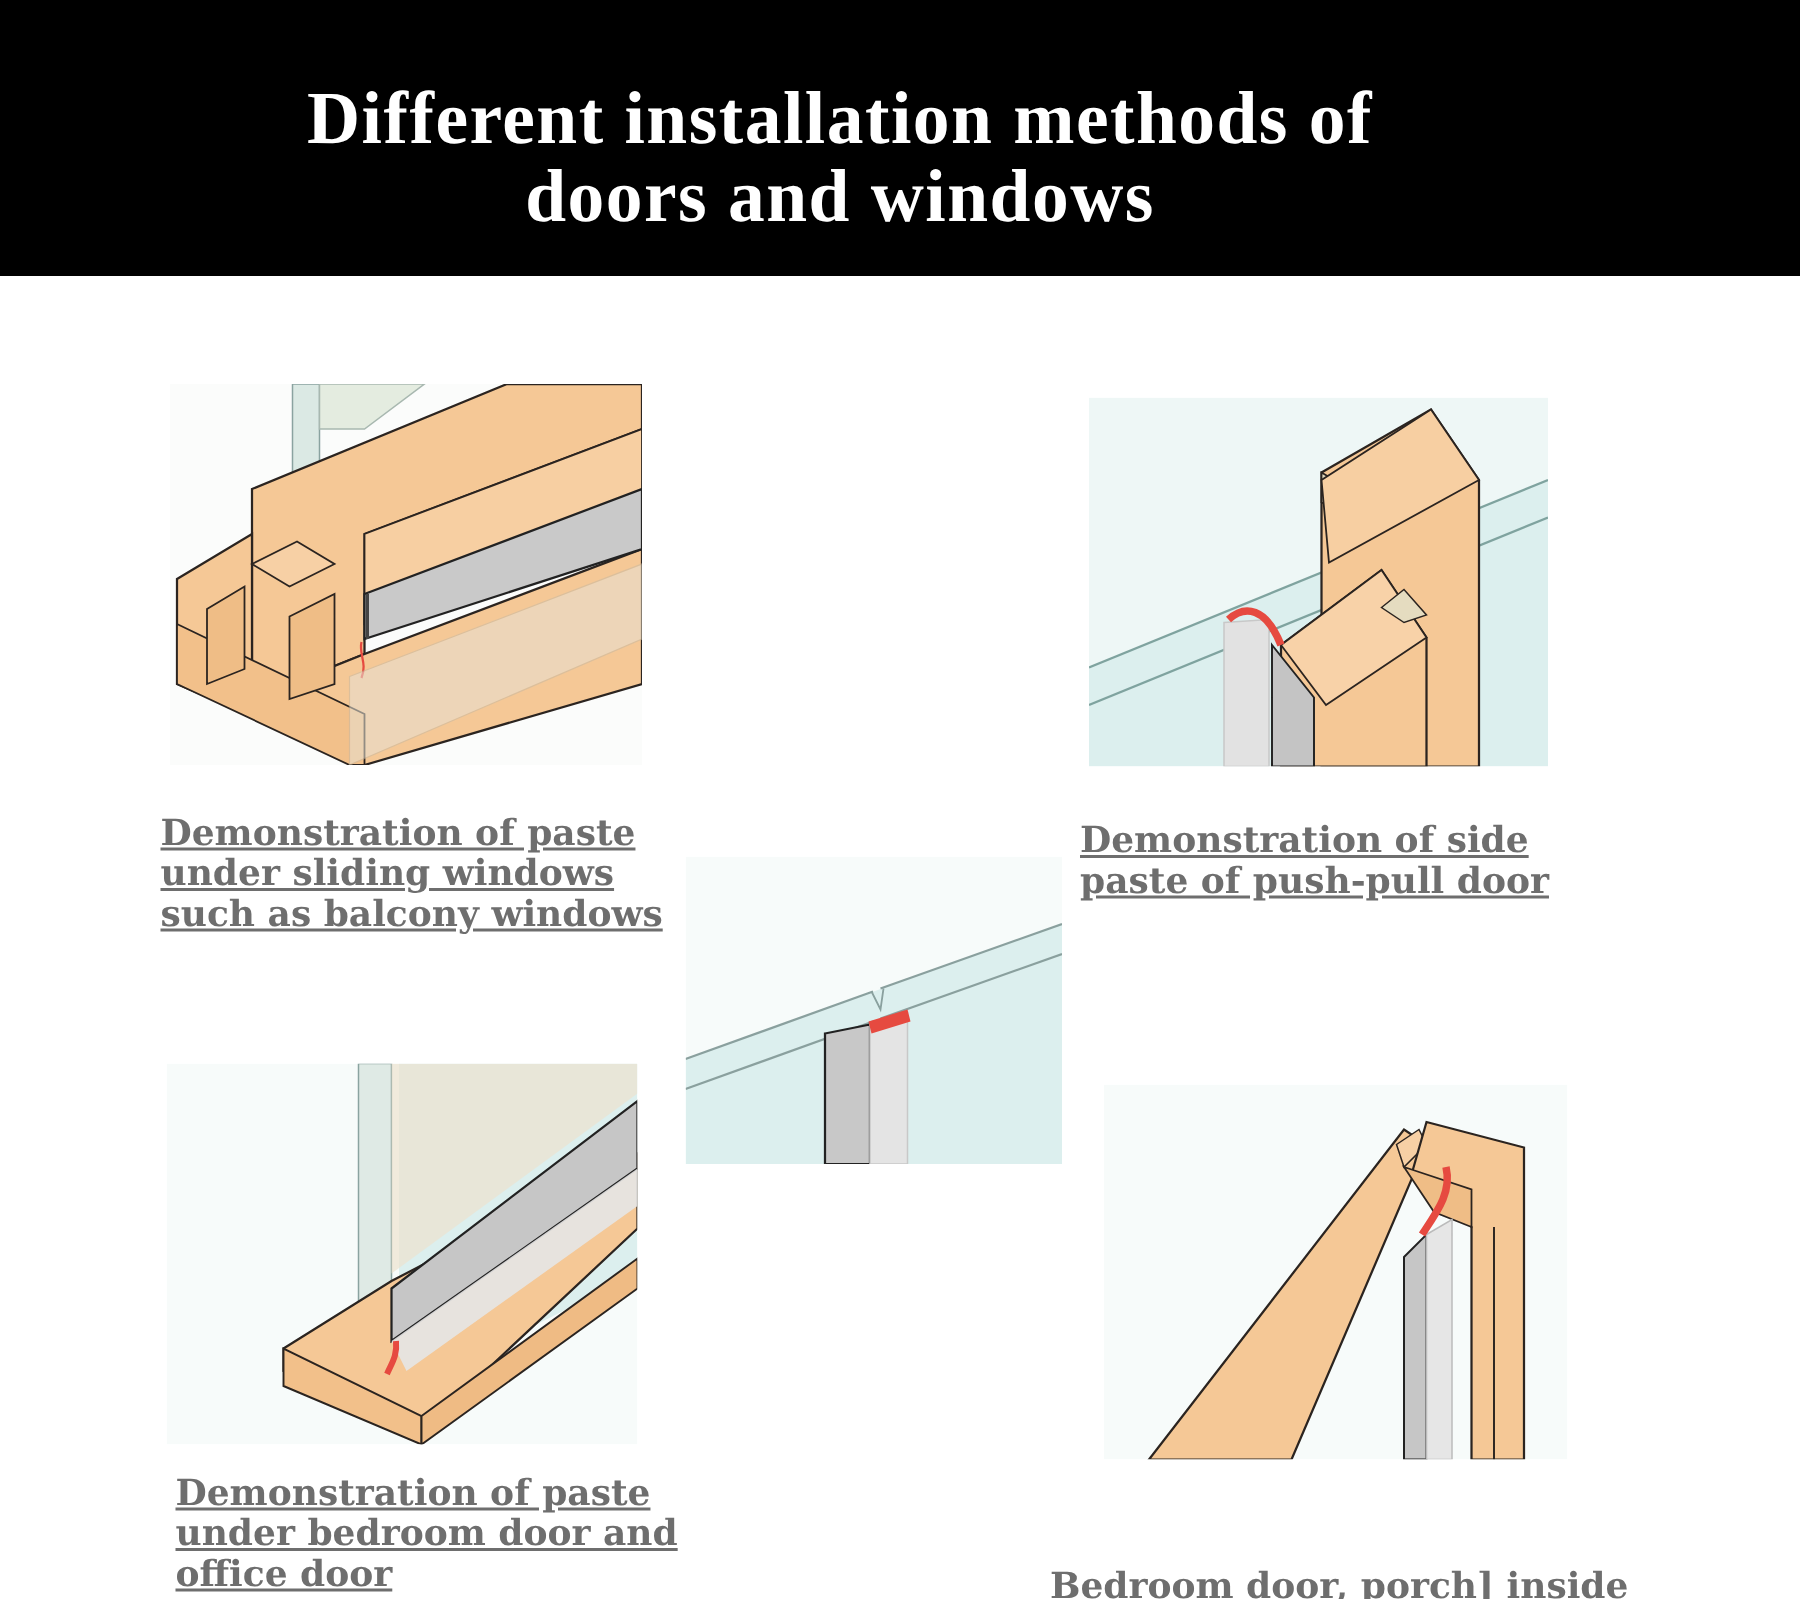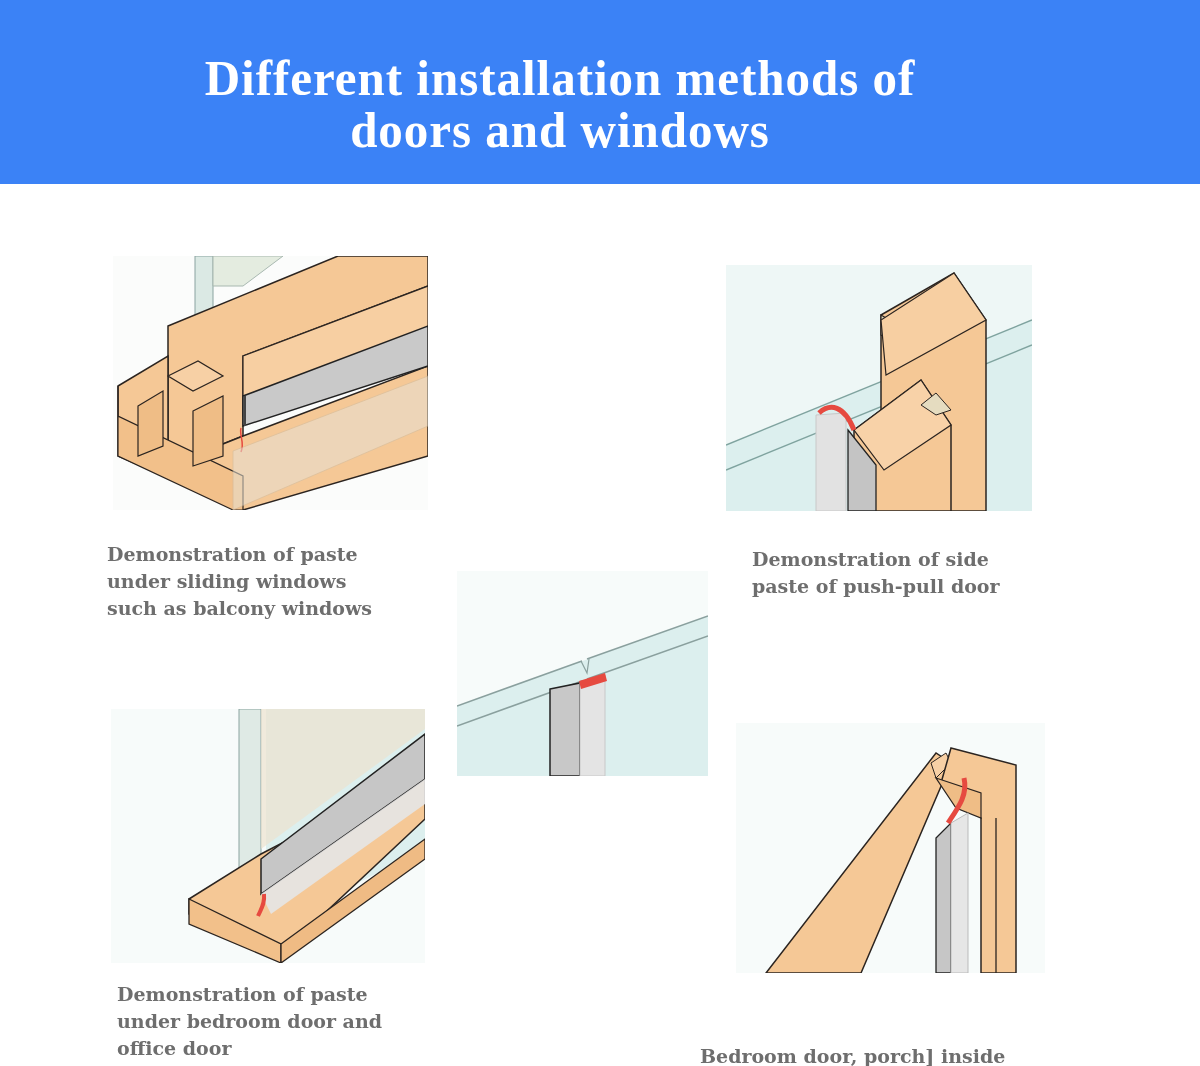--- a/index.html
+++ b/index.html
@@ -3,37 +3,38 @@
 <meta charset="utf-8">
 <style>
   html, body { margin: 0; padding: 0; }
   body {
     width: 1200px; height: 1066px; position: relative; overflow: hidden;
     background: #ffffff;
     font-family: "DejaVu Serif", "Liberation Serif", serif;
   }
   .header {
     position: absolute; left: 0; top: 0; width: 1200px; height: 184px;
-    background: #3b82f6;
+    background: #000000;
   }
   .title {
     position: absolute; left: 0; top: 52px; width: 1120px;
     text-align: center; color: #ffffff;
     font-family: "Liberation Serif", "DejaVu Serif", serif;
     font-weight: bold; font-size: 50px; line-height: 52px;
     letter-spacing: 1px;
     transform: scaleX(0.98);
   }
   .panel { position: absolute; overflow: hidden; }
   .panel svg { display: block; width: 100%; height: 100%; }
   .caption {
     position: absolute; color: #6e6e6e;
     font-family: "DejaVu Serif", "Liberation Serif", serif;
-    font-weight: bold; font-size: 19px; line-height: 27px;
+    font-weight: bold; font-size: 24px; line-height: 27px;
     white-space: pre-line;
+    text-decoration: underline;
   }
 </style>
 </head>
 <body>
 
 <div class="header">
   <div class="title" style="white-space: pre-line;">Different installation methods of
 doors and windows</div>
 </div>
 
@@ -80,21 +81,21 @@
     <polygon points="128,165 195,115 225,160 225,246 128,246" fill="#f5c896" stroke="#2b2420" stroke-width="1.5"></polygon>
     <polygon points="128,165 195,115 225,160 158,205" fill="#f8d2a8" stroke="#2b2420" stroke-width="1.2"></polygon>
     <polygon points="195,140 210,128 225,145 210,150" fill="#e5dcc0" stroke="#2b2420" stroke-width="1"></polygon>
 
     <polygon points="90,150 120,148 120,246 90,246" fill="#e2e2e2" stroke="#c8c8c8" stroke-width="1"></polygon>
     <polygon points="122,165 150,200 150,246 122,246" fill="#c4c4c4" stroke="#222" stroke-width="1.3"></polygon>
 
     <path d="M93,148 C104,138 118,140 128,165" stroke="#e64a40" stroke-width="5" fill="none"></path>
   </svg>
 </div>
-<div class="caption" style="left:752px; top:546px;">Demonstration of side
+<div class="caption" style="left:720px; top:546px;">Demonstration of side
 paste of push-pull door</div>
 
 <div class="panel" style="left:457px; top:571px; width:251px; height:205px;">
   <svg viewBox="0 0 251 205">
     <rect width="251" height="205" fill="#f7fbfa"></rect>
     <polygon points="0,135 251,45 251,205 0,205" fill="#dcefee"></polygon>
     <line x1="0" y1="135" x2="125" y2="90" stroke="#8aa09e" stroke-width="1.5"></line>
     <line x1="130" y1="88" x2="251" y2="45" stroke="#8aa09e" stroke-width="1.5"></line>
     <line x1="0" y1="155" x2="125" y2="110" stroke="#8aa09e" stroke-width="1.5"></line>
     <line x1="130" y1="108" x2="251" y2="65" stroke="#8aa09e" stroke-width="1.5"></line>

